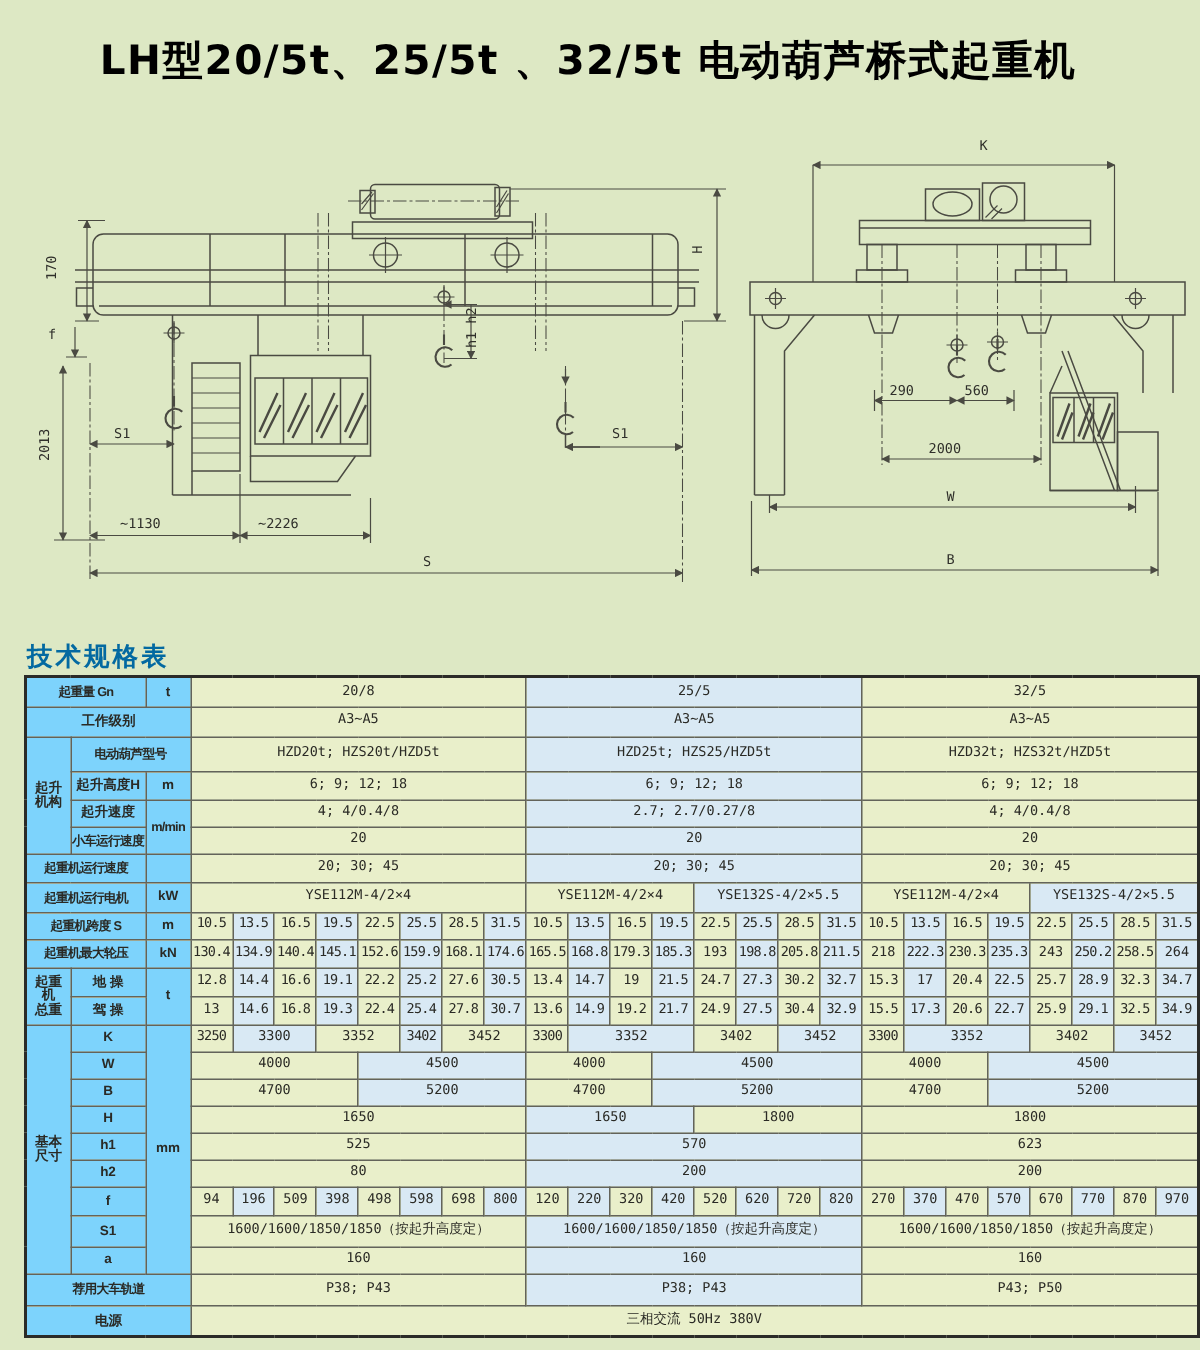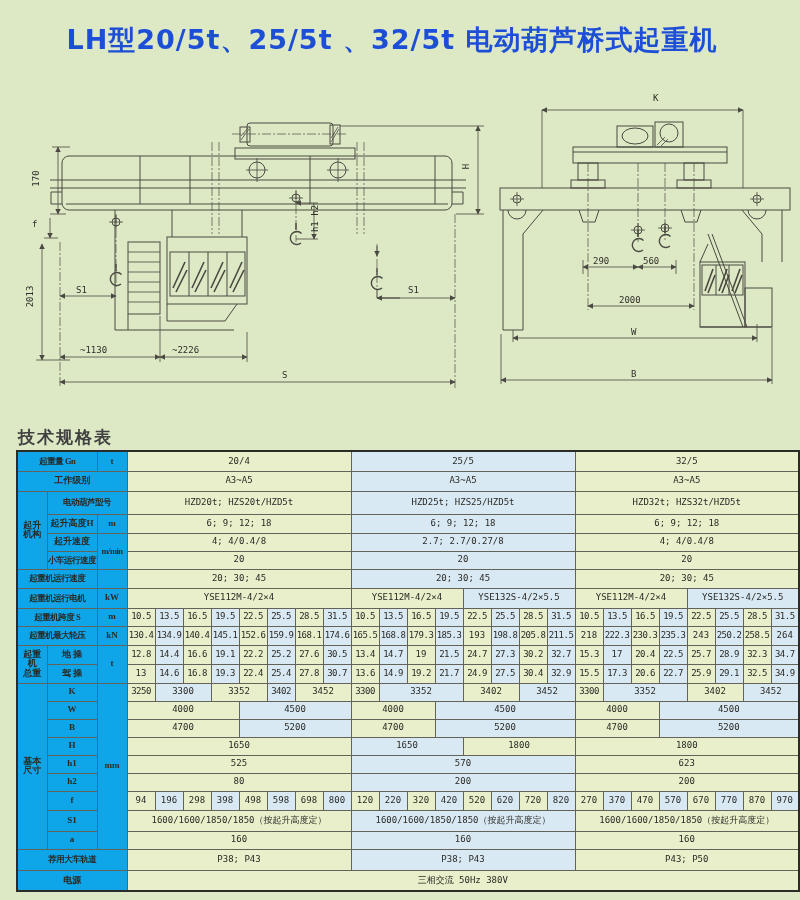--- a/index.html
+++ b/index.html
@@ -4,45 +4,45 @@
 <style>
   html,body{margin:0;padding:0;}
   body{
     width:800px;height:900px;position:relative;
     background:#dde8c4;
     font-family:"DejaVu Sans","Liberation Sans",sans-serif;
     overflow:hidden;
   }
   .page-title{
     position:absolute;left:0;top:22px;width:784px;text-align:center;
-    color:#1d4ed8;font-size:27px;font-weight:bold;letter-spacing:1px;
+    color:#000000;font-size:27px;font-weight:bold;letter-spacing:1px;
   }
   .drawing{position:absolute;}
   .drawing svg{display:block;}
   .dim-label{
     position:absolute;font-family:"DejaVu Sans Mono","Liberation Mono",monospace;
     font-size:9px;color:#2f2f2a;white-space:nowrap;line-height:1;
   }
   .rot{transform:rotate(-90deg);transform-origin:center;}
   .sec-heading{
     position:absolute;left:18px;top:426px;
-    color:#404040;font-size:17px;font-weight:bold;letter-spacing:2px;
+    color:#0369a1;font-size:17px;font-weight:bold;letter-spacing:2px;
   }
   table.spec{
     position:absolute;left:16px;top:450px;width:784px;
     border-collapse:collapse;table-layout:fixed;
     border:2px solid #2b2b28;
     font-family:"DejaVu Sans Mono","Liberation Mono",monospace;
   }
   table.spec td{
     border:1px solid #63635a;text-align:center;vertical-align:middle;
     padding:0;color:#2a2a25;font-size:9px;line-height:1.05;overflow:hidden;
   }
   td.lab{
-    background:#0ea5e9;font-family:Liberation Serif, serif;
+    background:#7dd3fc;font-family:Liberation Sans, sans-serif;
     font-weight:bold;font-size:10px;color:#1d1d1d;white-space:pre-line;
   }
   td.lab.small{font-size:8.5px;letter-spacing:-0.5px;}
   td.u{font-size:9px;font-weight:bold;}
   td.g{background:#e9efca;}
   td.b{background:#d9e9f4;}
   td.gs{border-left:2px solid #2b2b28;}
   td.sm{font-size:8px;letter-spacing:-0.5px;}
   
   .ln{stroke:#4a4a42;stroke-width:1;fill:none;}
@@ -230,21 +230,21 @@
       <col>
       <col>
       <col>
       <col>
       <col>
     </colgroup>
   <tbody id="spec-body">
       <tr style="height: 20px;">
         <td colspan="2" class="lab small">起重量 Gn</td>
         <td class="lab u">t</td>
-        <td colspan="8" class="d g gs">20/4</td>
+        <td colspan="8" class="d g gs">20/8</td>
         <td colspan="8" class="d b gs">25/5</td>
         <td colspan="8" class="d g gs">32/5</td>
       </tr>
       <tr style="height: 20px;">
         <td colspan="3" class="lab">工作级别</td>
         <td colspan="8" class="d g gs">A3~A5</td>
         <td colspan="8" class="d b gs">A3~A5</td>
         <td colspan="8" class="d g gs">A3~A5</td>
       </tr>
       <tr style="height: 23px;">
@@ -458,21 +458,21 @@
       <tr style="height: 18px;">
         <td colspan="1" class="lab">h2</td>
         <td colspan="8" class="d g gs">80</td>
         <td colspan="8" class="d b gs">200</td>
         <td colspan="8" class="d g gs">200</td>
       </tr>
       <tr style="height: 19px;">
         <td colspan="1" class="lab">f</td>
         <td colspan="1" class="d g gs">94</td>
         <td colspan="1" class="d b">196</td>
-        <td colspan="1" class="d g">298</td>
+        <td colspan="1" class="d g">509</td>
         <td colspan="1" class="d b">398</td>
         <td colspan="1" class="d g">498</td>
         <td colspan="1" class="d b">598</td>
         <td colspan="1" class="d g">698</td>
         <td colspan="1" class="d b">800</td>
         <td colspan="1" class="d g gs">120</td>
         <td colspan="1" class="d b">220</td>
         <td colspan="1" class="d g">320</td>
         <td colspan="1" class="d b">420</td>
         <td colspan="1" class="d g">520</td>

